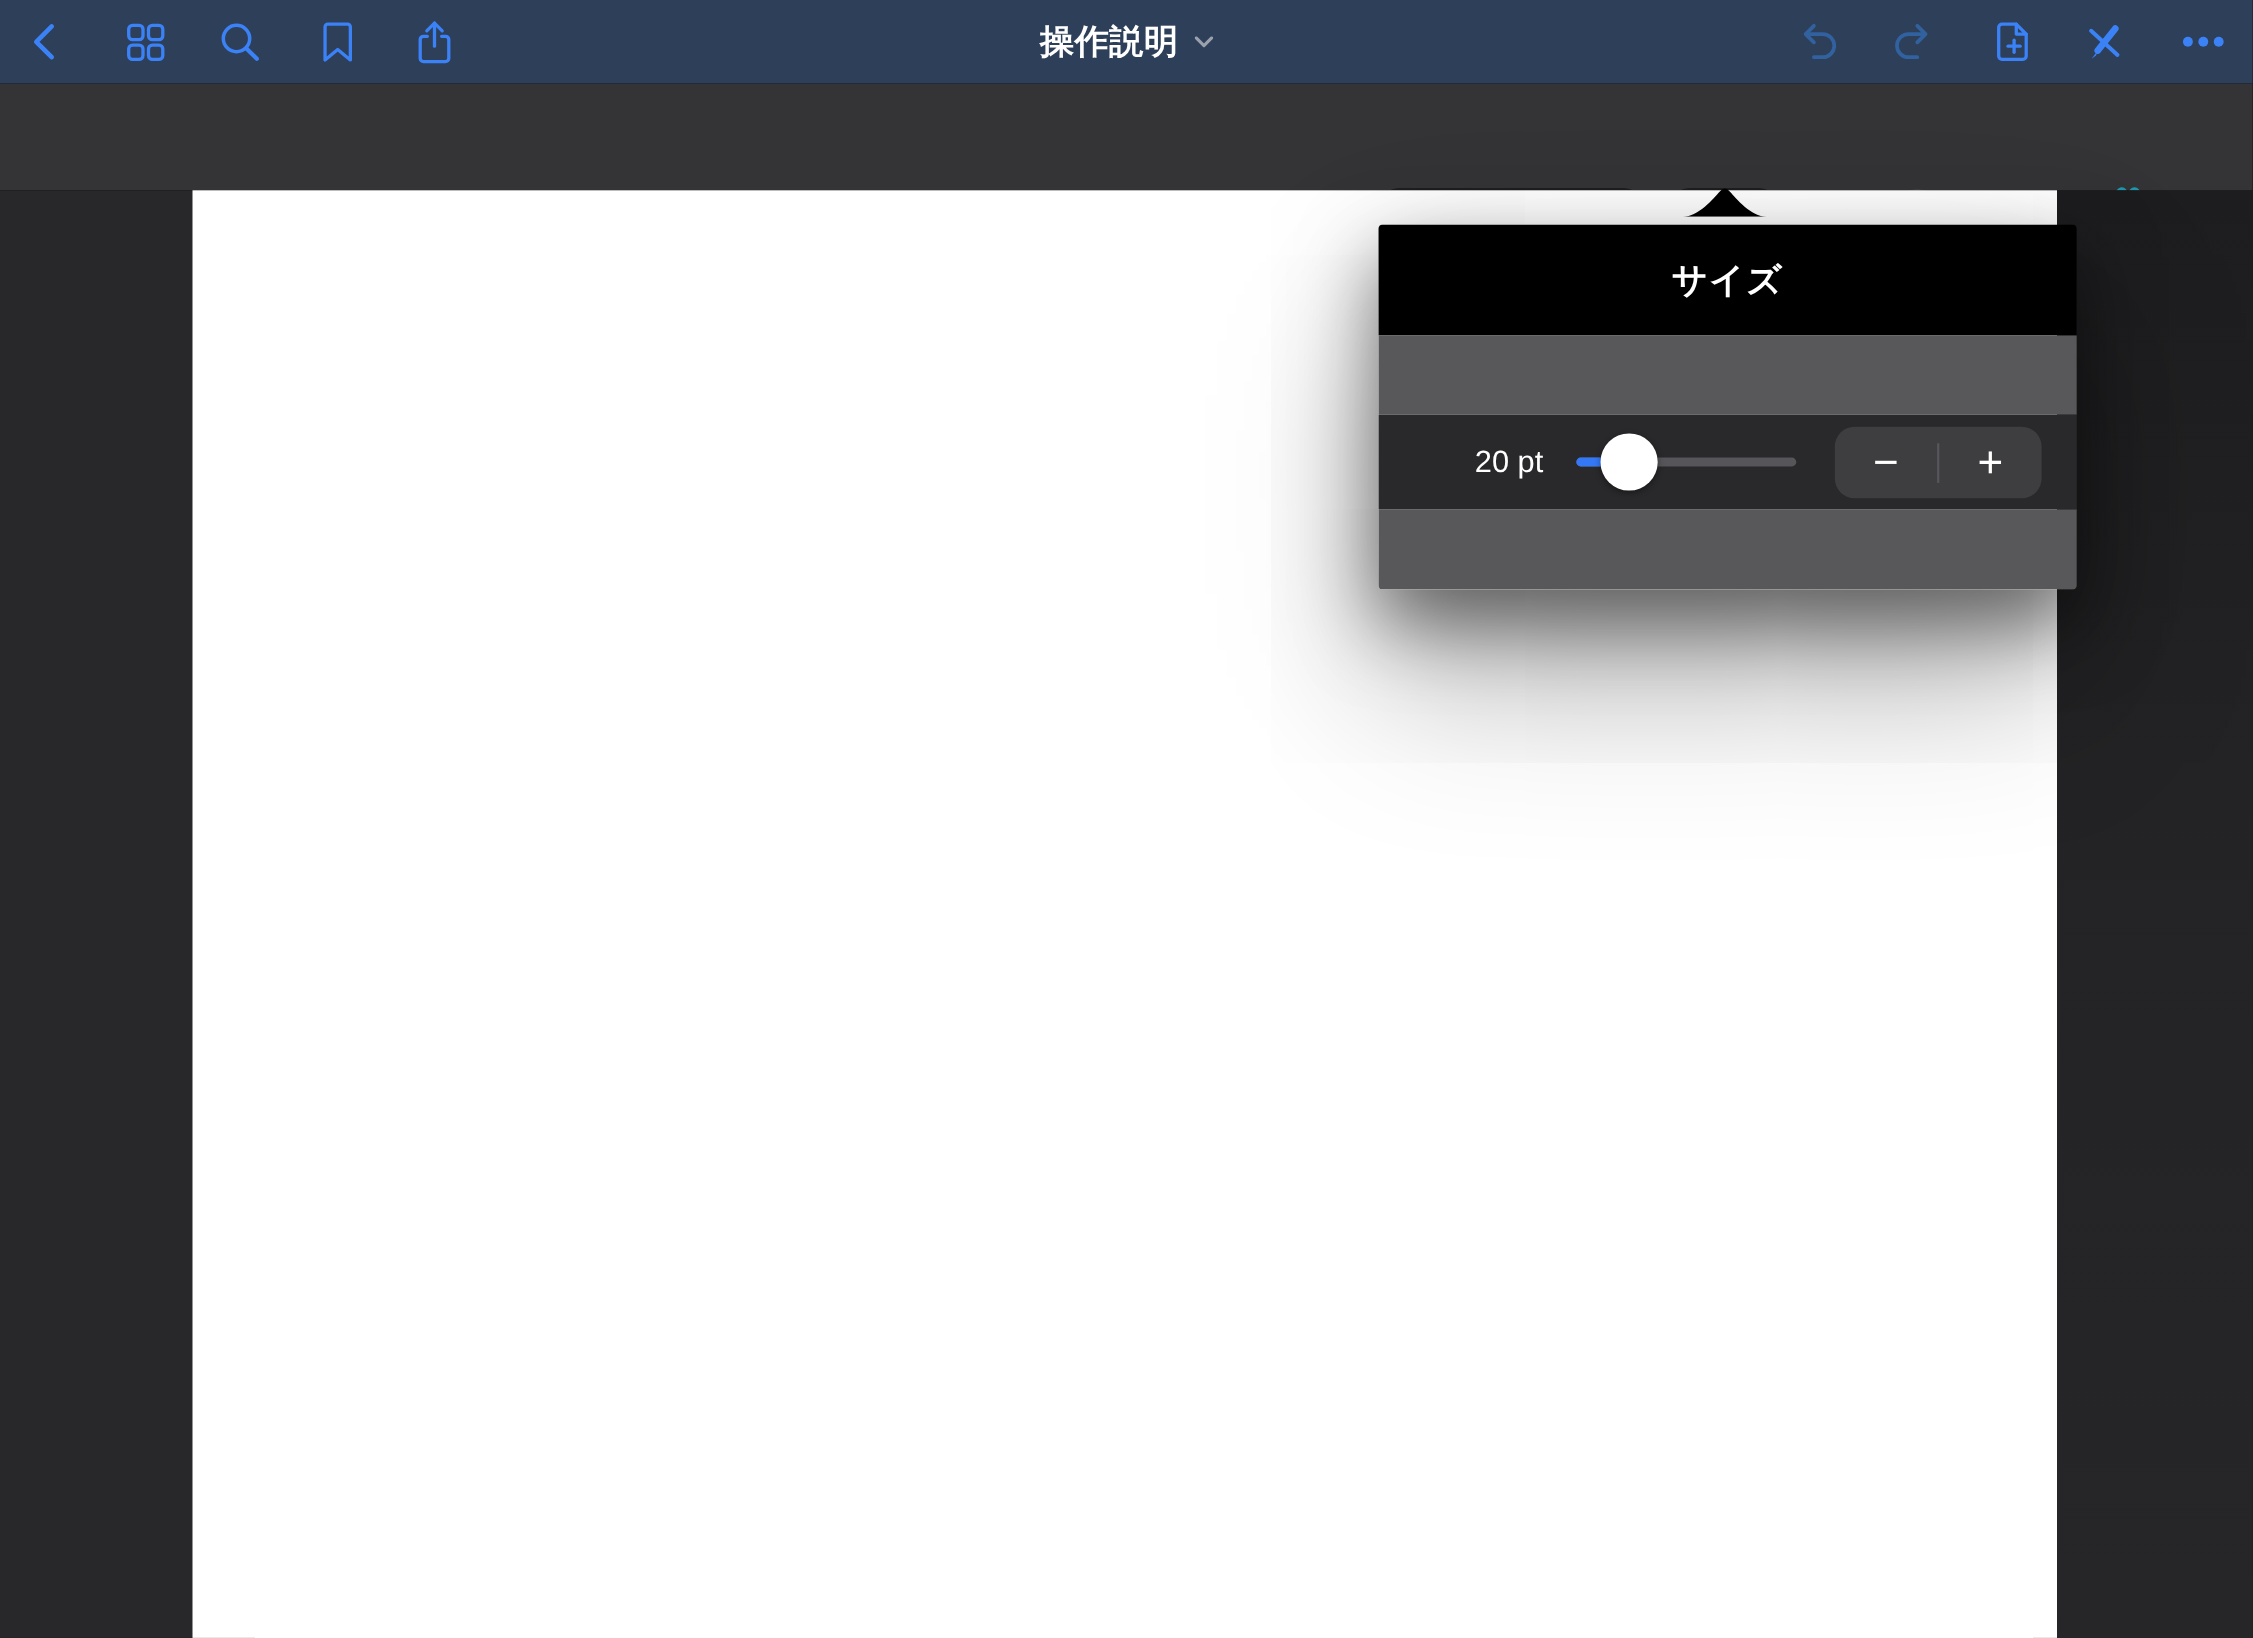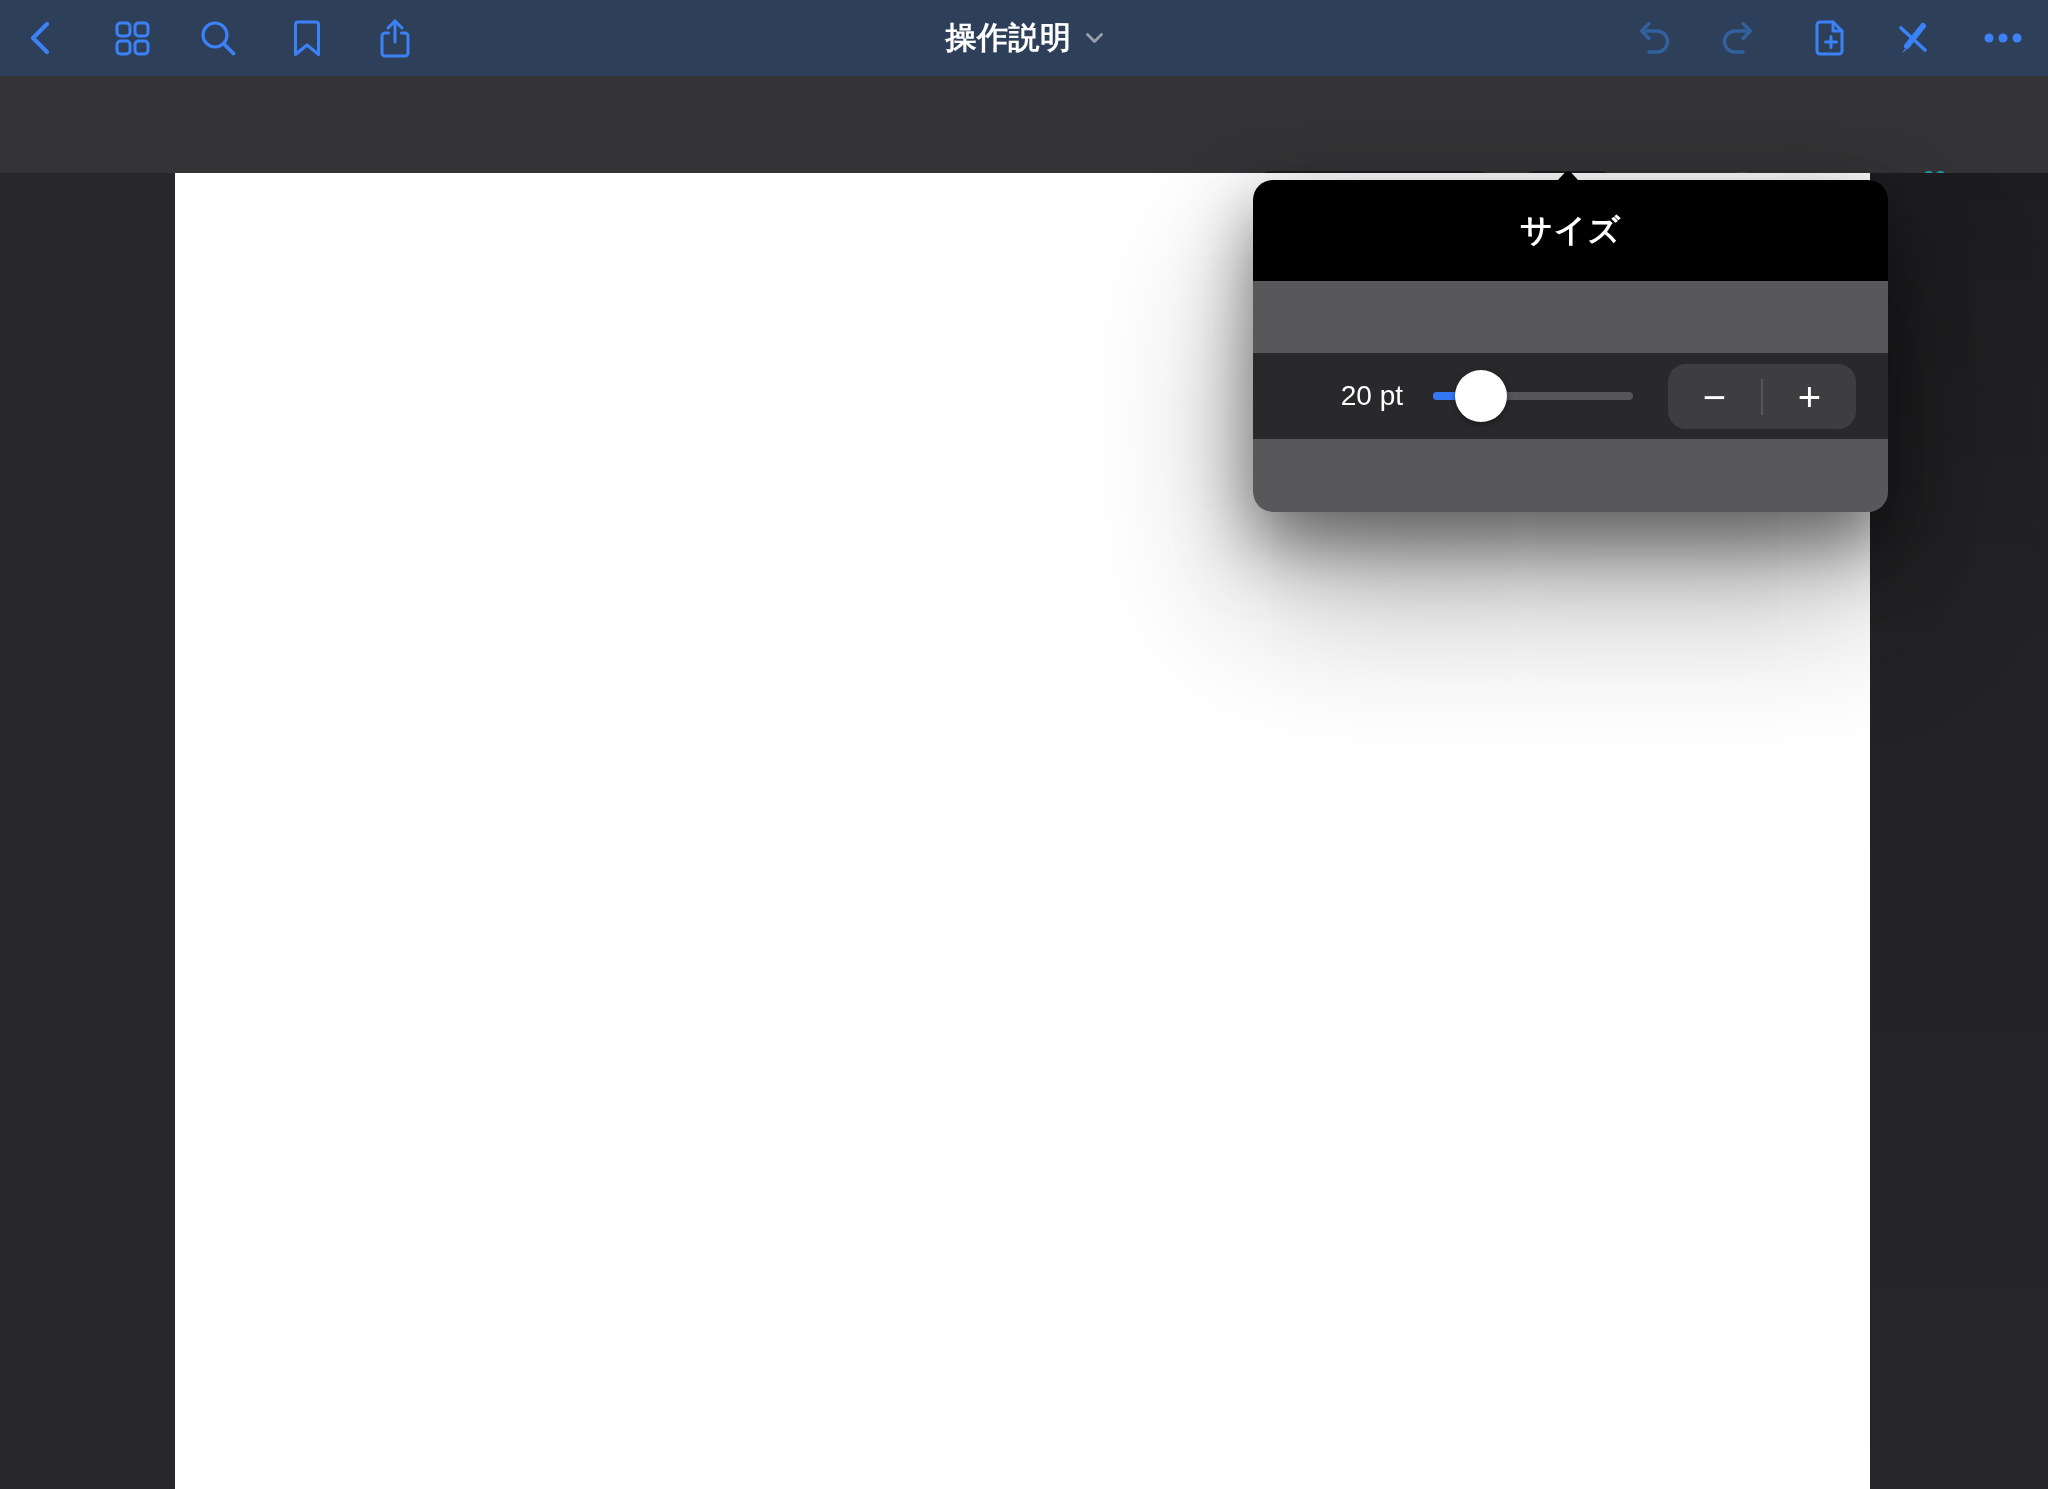--- a/index.html
+++ b/index.html
@@ -33,21 +33,21 @@
   .stroke-btn{position:absolute;left:1796px;top:98px;width:60px;height:60px;box-sizing:border-box;background:#37373a;border:4px solid #4d4d50;border-radius:16px;display:flex;align-items:center;justify-content:center;}
   .tstyle-btn{position:absolute;left:1889px;top:104px;width:50px;height:52px;box-sizing:border-box;border:3px solid #7e7e82;border-radius:11px;display:flex;align-items:center;justify-content:center;}
   .tstyle-btn .glyph{color:#96969a;font-size:27px;font-weight:700;}
   .tstyle-btn .heart{position:absolute;right:-13px;top:-16px;color:#1f95ae;font-size:32px;line-height:1;font-family:"DejaVu Sans",sans-serif;}
   
   .canvas{position:absolute;left:0;top:173px;width:2048px;height:1316px;background:#28282a;}
   .canvas::after{content:"";position:absolute;left:1870px;top:0;width:178px;height:100%;background:linear-gradient(180deg,#1d1d1f 0%,#232325 40%,#262628 100%);}
   .page{position:absolute;left:175px;top:0;width:1695px;height:1316px;background:#ffffff;}
   
   .pop-arrow{position:absolute;left:1530px;top:171px;width:76px;height:26px;z-index:6;}
-  .popover{position:absolute;left:1253px;top:180px;width:635px;height:332px;border-radius:20px;overflow:hidden;z-index:5;
+  .popover{position:absolute;left:1253px;top:204px;width:635px;height:332px;border-radius:4px;overflow:hidden;z-index:5;
     box-shadow:0 30px 70px rgba(0,0,0,.5),0 80px 160px rgba(0,0,0,.32);}
   .pop-header{height:101px;background:#000;display:flex;align-items:center;justify-content:center;}
   .pop-title{color:#fff;font-size:32px;font-weight:600;letter-spacing:1px;}
   .pop-gray{height:72px;background:#58585a;}
   .pop-gray.bottom{height:73px;}
   .pop-slider-row{position:relative;height:86px;background:#29292b;}
   .pt-label{position:absolute;left:50px;top:0;width:100px;height:86px;line-height:86px;text-align:right;color:#fff;font-size:28px;}
   .slider-track{position:absolute;left:180px;top:39px;width:200px;height:8px;border-radius:4px;background:#55555a;}
   .slider-fill{position:absolute;left:0;top:0;height:8px;border-radius:4px;background:#3478f6;width:24%;}
   .slider-thumb{position:absolute;top:50%;left:24%;width:52px;height:52px;border-radius:50%;background:#fff;transform:translate(-50%,-50%);box-shadow:0 2px 6px rgba(0,0,0,.4);}

